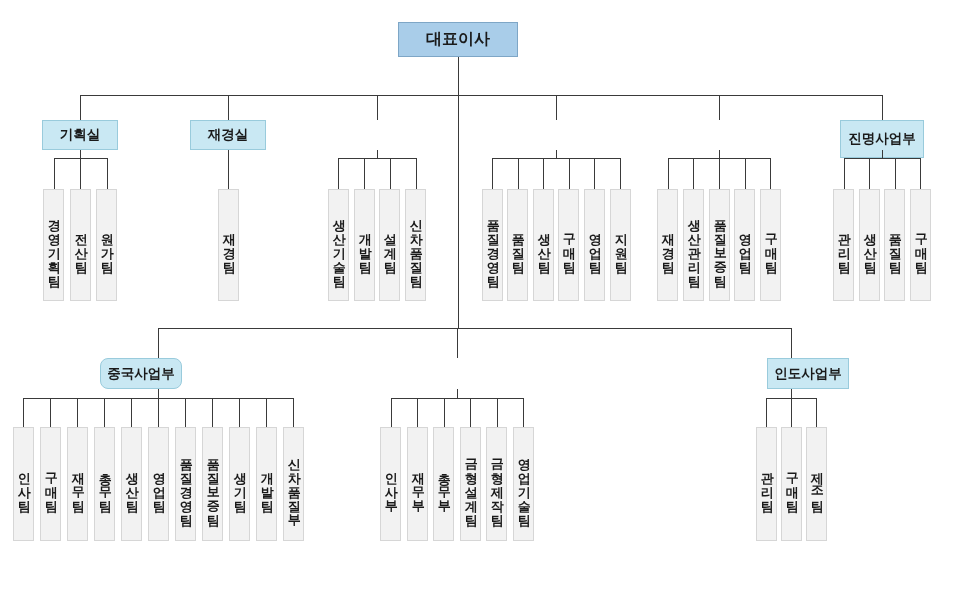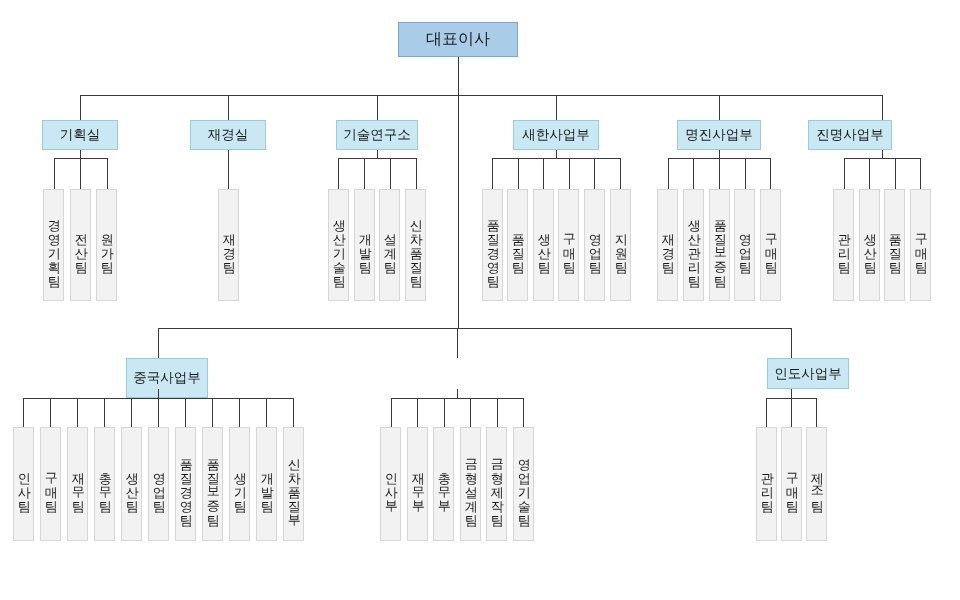--- a/index.html
+++ b/index.html
@@ -3,21 +3,21 @@
 <meta charset="utf-8">
 <style>
   html,body{margin:0;padding:0;background:#fff;}
   .canvas{
     position:relative;width:960px;height:600px;background:var(--bg,#fff);
     font-family:"Liberation Sans","DejaVu Sans",sans-serif;overflow:hidden;
   }
   .line{position:absolute;background:var(--line,#3a3a3a);}
   .box{
     position:absolute;display:flex;align-items:center;justify-content:center;
-    box-sizing:border-box;font-weight:normal;color:var(--text,#1a1a1a);
+    box-sizing:border-box;font-weight:bold;color:var(--text,#1a1a1a);
     text-align:left;white-space:nowrap;
   }
   .root-box{
     background:var(--root-fill,#a9cde9);border:1px solid var(--root-border,#7ea6c6);
     font-size:16px;
   }
   .division-box{
     background:var(--div-fill,#c9e8f3);border:1px solid var(--div-border,#99cbdc);
     font-size:13.5px;
   }
@@ -43,76 +43,73 @@
     <div class="line" style="left: 80px; top: 158px; width: 1px; height: 31px;"></div>
     <div class="box team-box" style="left: 70px; top: 189px; width: 21px; height: 112px;">전산팀</div>
     <div class="line" style="left: 107px; top: 158px; width: 1px; height: 31px;"></div>
     <div class="box team-box" style="left: 96px; top: 189px; width: 21px; height: 112px;">원가팀</div>
     <div class="line" style="left: 228px; top: 95px; width: 1px; height: 25px;"></div>
     <div class="box division-box" style="left: 190px; top: 120px; width: 76px; height: 30px;">재경실</div>
     <div class="line" style="left: 228px; top: 150px; width: 1px; height: 8px;"></div>
     <div class="line" style="left: 228px; top: 158px; width: 1px; height: 31px;"></div>
     <div class="box team-box" style="left: 218px; top: 189px; width: 21px; height: 112px;">재경팀</div>
     <div class="line" style="left: 377px; top: 95px; width: 1px; height: 25px;"></div>
-    <div class="box division-box" style="left: 336px; top: 120px; width: 82px; height: 30px;">기술연구소</div>
     <div class="line" style="left: 377px; top: 150px; width: 1px; height: 8px;"></div>
     <div class="line" style="left: 338.45px; top: 158px; width: 78.1px; height: 1px;"></div>
     <div class="line" style="left: 338px; top: 158px; width: 1px; height: 31px;"></div>
     <div class="box team-box" style="left: 328px; top: 189px; width: 21px; height: 112px;">생산기술팀</div>
     <div class="line" style="left: 364px; top: 158px; width: 1px; height: 31px;"></div>
     <div class="box team-box" style="left: 354px; top: 189px; width: 21px; height: 112px;">개발팀</div>
     <div class="line" style="left: 390px; top: 158px; width: 1px; height: 31px;"></div>
     <div class="box team-box" style="left: 379px; top: 189px; width: 21px; height: 112px;">설계팀</div>
     <div class="line" style="left: 416px; top: 158px; width: 1px; height: 31px;"></div>
     <div class="box team-box" style="left: 405px; top: 189px; width: 21px; height: 112px;">신차품질팀</div>
     <div class="line" style="left: 556px; top: 95px; width: 1px; height: 25px;"></div>
-    <div class="box division-box" style="left: 513px; top: 120px; width: 86px; height: 30px;">새한사업부</div>
     <div class="line" style="left: 556px; top: 150px; width: 1px; height: 8px;"></div>
     <div class="line" style="left: 492px; top: 158px; width: 129px; height: 1px;"></div>
     <div class="line" style="left: 492px; top: 158px; width: 1px; height: 31px;"></div>
     <div class="box team-box" style="left: 482px; top: 189px; width: 21px; height: 112px;">품질경영팀</div>
     <div class="line" style="left: 518px; top: 158px; width: 1px; height: 31px;"></div>
     <div class="box team-box" style="left: 507px; top: 189px; width: 21px; height: 112px;">품질팀</div>
     <div class="line" style="left: 543px; top: 158px; width: 1px; height: 31px;"></div>
     <div class="box team-box" style="left: 533px; top: 189px; width: 21px; height: 112px;">생산팀</div>
     <div class="line" style="left: 569px; top: 158px; width: 1px; height: 31px;"></div>
     <div class="box team-box" style="left: 558px; top: 189px; width: 21px; height: 112px;">구매팀</div>
     <div class="line" style="left: 594px; top: 158px; width: 1px; height: 31px;"></div>
     <div class="box team-box" style="left: 584px; top: 189px; width: 21px; height: 112px;">영업팀</div>
     <div class="line" style="left: 620px; top: 158px; width: 1px; height: 31px;"></div>
     <div class="box team-box" style="left: 610px; top: 189px; width: 21px; height: 112px;">지원팀</div>
     <div class="line" style="left: 719px; top: 95px; width: 1px; height: 25px;"></div>
-    <div class="box division-box" style="left: 677px; top: 120px; width: 84px; height: 30px;">명진사업부</div>
     <div class="line" style="left: 719px; top: 150px; width: 1px; height: 8px;"></div>
     <div class="line" style="left: 667.6px; top: 158px; width: 103.8px; height: 1px;"></div>
     <div class="line" style="left: 668px; top: 158px; width: 1px; height: 31px;"></div>
     <div class="box team-box" style="left: 657px; top: 189px; width: 21px; height: 112px;">재경팀</div>
     <div class="line" style="left: 693px; top: 158px; width: 1px; height: 31px;"></div>
     <div class="box team-box" style="left: 683px; top: 189px; width: 21px; height: 112px;">생산관리팀</div>
     <div class="line" style="left: 719px; top: 158px; width: 1px; height: 31px;"></div>
     <div class="box team-box" style="left: 709px; top: 189px; width: 21px; height: 112px;">품질보증팀</div>
     <div class="line" style="left: 745px; top: 158px; width: 1px; height: 31px;"></div>
     <div class="box team-box" style="left: 734px; top: 189px; width: 21px; height: 112px;">영업팀</div>
     <div class="line" style="left: 770px; top: 158px; width: 1px; height: 31px;"></div>
     <div class="box team-box" style="left: 760px; top: 189px; width: 21px; height: 112px;">구매팀</div>
     <div class="line" style="left: 882px; top: 95px; width: 1px; height: 25px;"></div>
-    <div class="box division-box" style="left: 808px; top: 120px; width: 84px; height: 30px;">진명사업부</div>
+    <div class="box division-box" style="left: 840px; top: 120px; width: 84px; height: 38px;">진명사업부</div>
     <div class="line" style="left: 882px; top: 150px; width: 1px; height: 8px;"></div>
     <div class="line" style="left: 843.6px; top: 158px; width: 77.8px; height: 1px;"></div>
     <div class="line" style="left: 844px; top: 158px; width: 1px; height: 31px;"></div>
     <div class="box team-box" style="left: 833px; top: 189px; width: 21px; height: 112px;">관리팀</div>
     <div class="line" style="left: 869px; top: 158px; width: 1px; height: 31px;"></div>
     <div class="box team-box" style="left: 859px; top: 189px; width: 21px; height: 112px;">생산팀</div>
     <div class="line" style="left: 895px; top: 158px; width: 1px; height: 31px;"></div>
     <div class="box team-box" style="left: 884px; top: 189px; width: 21px; height: 112px;">품질팀</div>
     <div class="line" style="left: 920px; top: 158px; width: 1px; height: 31px;"></div>
     <div class="box team-box" style="left: 910px; top: 189px; width: 21px; height: 112px;">구매팀</div>
     <div class="line" style="left: 158px; top: 328px; width: 634px; height: 1px;"></div>
     <div class="line" style="left: 158px; top: 328px; width: 1px; height: 30px;"></div>
-    <div class="box division-box" style="left: 126px; top: 358px; width: 82px; height: 40px;">중국사업부</div>
+    <div class="box division-box" style="left: 100px; top: 358px; width: 82px; height: 31px; border-radius: 8px;">중국사업부</div>
     <div class="line" style="left: 158px; top: 389px; width: 1px; height: 9px;"></div>
     <div class="line" style="left: 23px; top: 398px; width: 271px; height: 1px;"></div>
     <div class="line" style="left: 23px; top: 398px; width: 1px; height: 29px;"></div>
     <div class="box team-box" style="left: 13px; top: 427px; width: 21px; height: 114px;">인사팀</div>
     <div class="line" style="left: 50px; top: 398px; width: 1px; height: 29px;"></div>
     <div class="box team-box" style="left: 40px; top: 427px; width: 21px; height: 114px;">구매팀</div>
     <div class="line" style="left: 77px; top: 398px; width: 1px; height: 29px;"></div>
     <div class="box team-box" style="left: 67px; top: 427px; width: 21px; height: 114px;">재무팀</div>
     <div class="line" style="left: 104px; top: 398px; width: 1px; height: 29px;"></div>
     <div class="box team-box" style="left: 94px; top: 427px; width: 21px; height: 114px;">총무팀</div>

